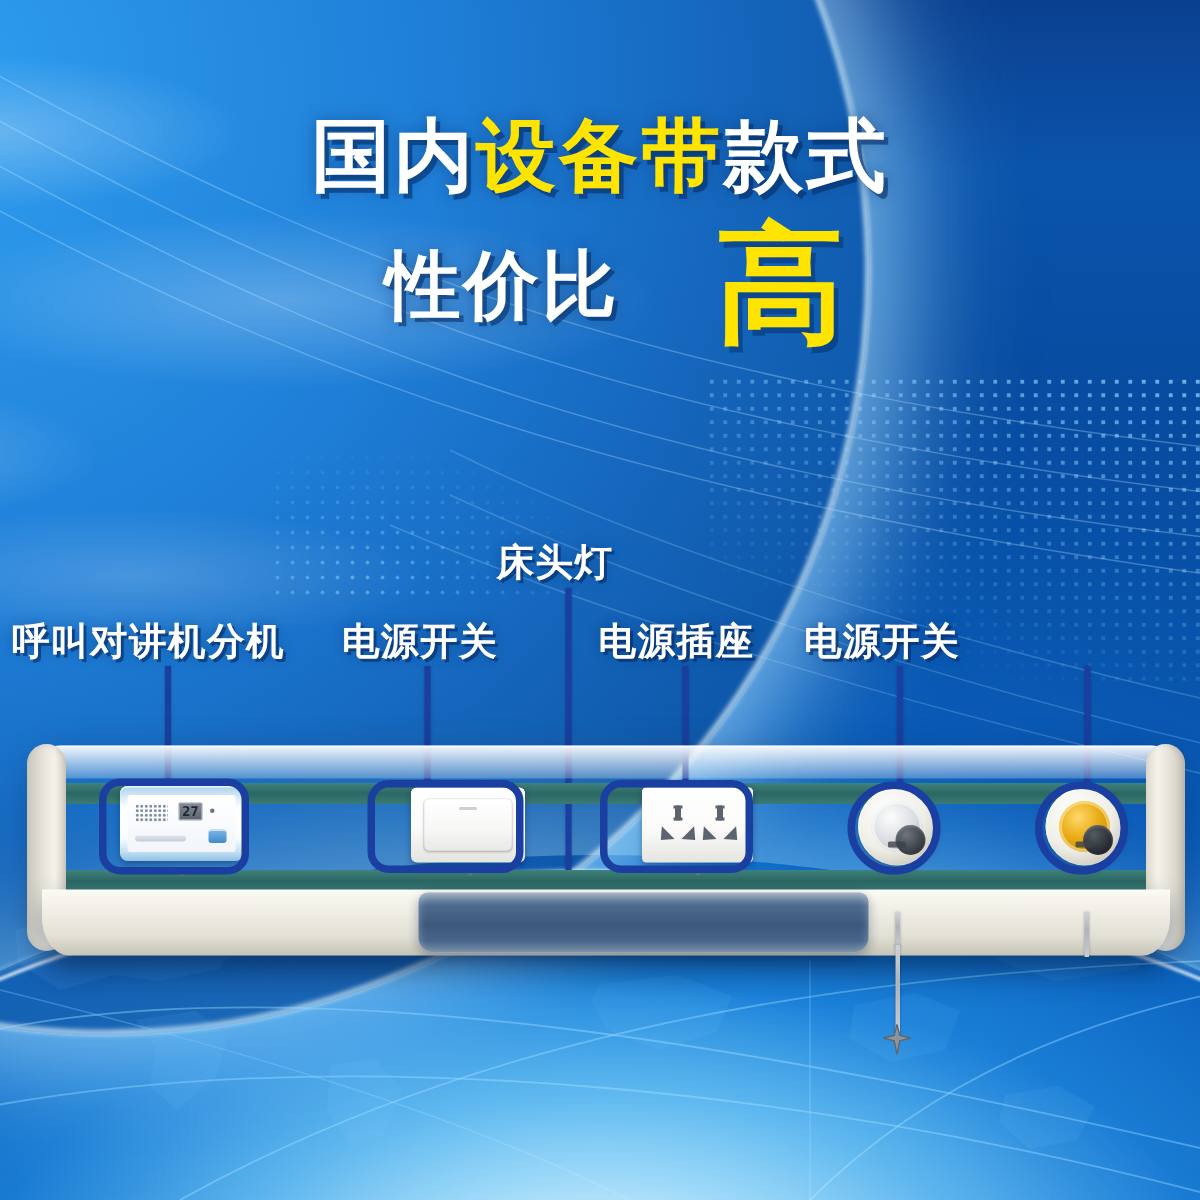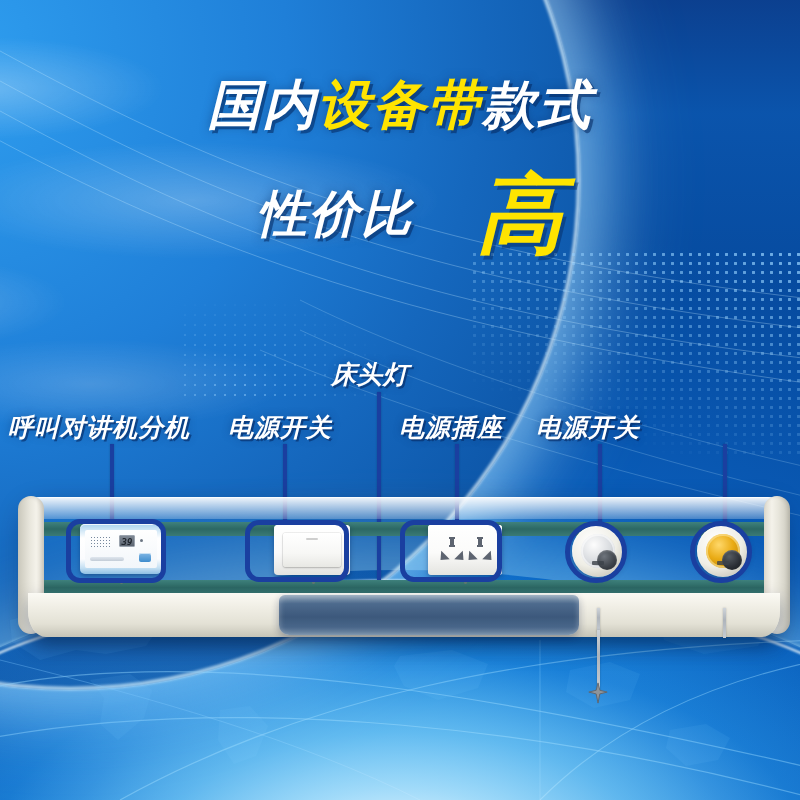--- a/index.html
+++ b/index.html
@@ -5,21 +5,20 @@
 <style>
   html,body{margin:0;padding:0;background:#000;}
   *{box-sizing:border-box;}
 
   #stage{
     position:relative;
     width:800px;height:800px;
     overflow:hidden;
     font-family:"Liberation Sans","DejaVu Sans",sans-serif;
     background:#0b62c4;
-    font-style:italic;
   }
 
   
   .bg-base{
     position:absolute;inset:0;
     background:
       radial-gradient(120% 85% at 50% 112%, #7fd4ff 0%, #29a6ef 16%, #0d76d4 36%, #0a5cb8 62%, #064a9e 100%);
   }
   .bg-top-dark{
     position:absolute;left:0;right:0;top:0;height:300px;
@@ -104,21 +103,21 @@
     z-index:6;
   }
   .hl-line1{
     font-size:53px;font-weight:bold;letter-spacing:2px;line-height:1;
     color:#ffffff;
     text-shadow:3px 3px 0 rgba(4,40,96,.55), 0 0 10px rgba(10,50,110,.5);
     white-space:nowrap;
   }
   .hl-line1 .hi{color:#FFE400;}
   .hl-line2-wrap{
-    margin-top:40px;
+    margin-top:16px;
     display:flex;align-items:center;justify-content:center;gap:64px;
     padding-left:20px;
   }
   .hl-line2{
     font-size:50px;font-weight:bold;letter-spacing:2px;line-height:1;
     color:#ffffff;
     text-shadow:3px 3px 0 rgba(4,40,96,.55), 0 0 10px rgba(10,50,110,.5);
   }
   .hl-big{
     font-size:86px;font-weight:bold;line-height:1;
@@ -430,21 +429,21 @@
       <div class="panel-top-hl"></div>
       <div class="endcap left"></div>
       <div class="endcap right"></div>
 
       <div class="bulge"></div>
       <div class="bedlight"></div>
 
       <div class="device intercom">
         <div class="ic-face">
           <div class="ic-grille"></div>
-          <div class="ic-lcd">39</div>
+          <div class="ic-lcd">27</div>
           <div class="ic-dot"></div>
           <div class="ic-slot"></div>
           <div class="ic-btn"></div>
         </div>
       </div>
 
       <div class="device switch">
         <div class="sw-rocker">
           <div class="sw-mark"></div>
         </div>

